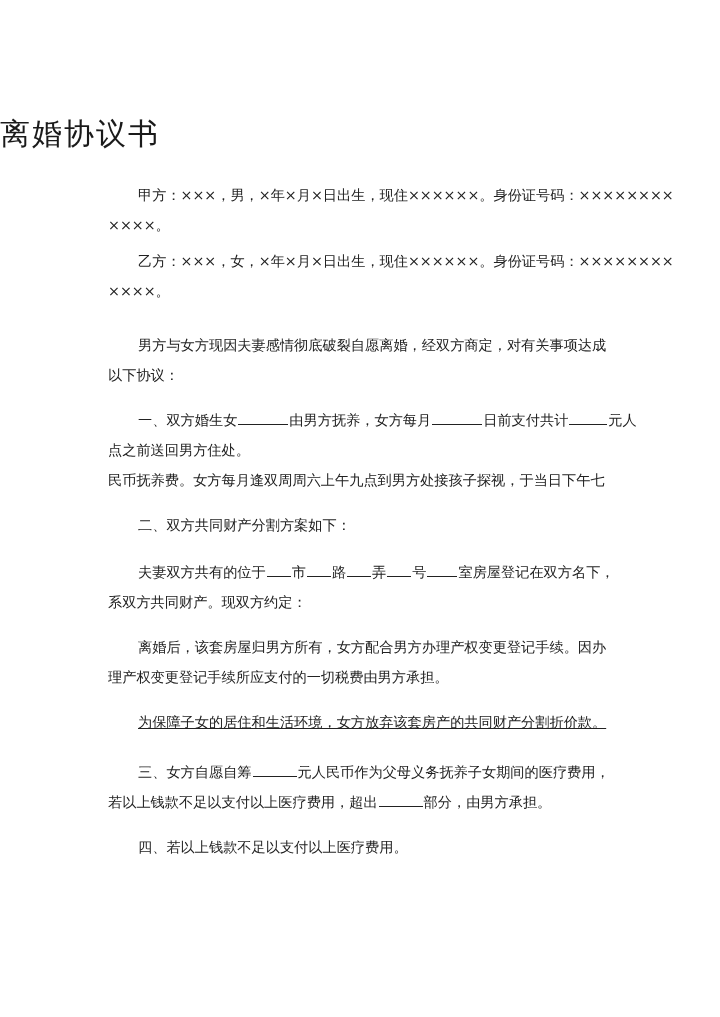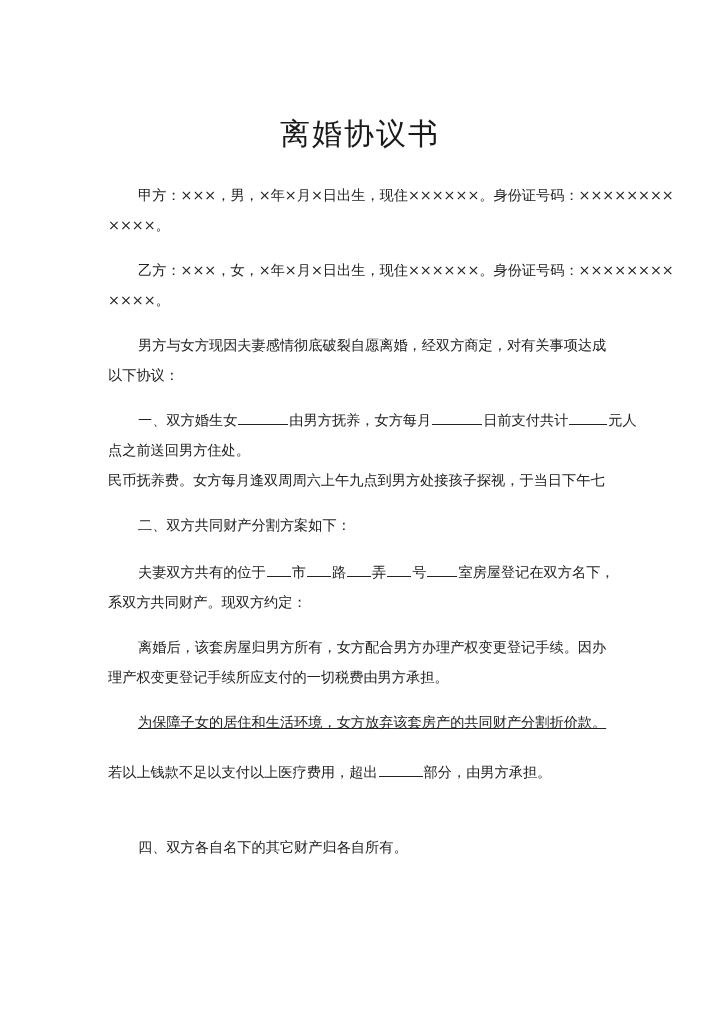--- a/index.html
+++ b/index.html
@@ -21,21 +21,21 @@
       top: 0;
       width: 720px;
       height: 1017px;
       background: #ffffff;
     }
     .title {
       position: absolute;
       left: 0;
       top: 112px;
       width: 720px;
-      text-align: center;
+      text-align: left;
       font-family: "DejaVu Serif", "Liberation Serif", serif;
       font-size: 30px;
       letter-spacing: 2px;
       color: #1a1a1a;
       line-height: 44px;
     }
     .para {
       position: absolute;
       left: 108px;
       width: 508px;
@@ -65,21 +65,21 @@
 
 <div class="page">
 
   <div class="title">离婚协议书</div>
 
   <div class="para" style="top:180px;">
     <span class="line indent">甲方：×××，男，×年×月×日出生，现住××××××。身份证号码：××××××××</span>
     <span class="line">××××。</span>
   </div>
 
-  <div class="para" style="top:255px;">
+  <div class="para" style="top:246px;">
     <span class="line indent">乙方：×××，女，×年×月×日出生，现住××××××。身份证号码：××××××××</span>
     <span class="line">××××。</span>
   </div>
 
   <div class="para" style="top:330px;">
     <span class="line indent">男方与女方现因夫妻感情彻底破裂自愿离婚，经双方商定，对有关事项达成</span>
     <span class="line">以下协议：</span>
   </div>
 
   <div class="para" style="top:405px;">
@@ -104,22 +104,25 @@
   <div class="para" style="top:632px;">
     <span class="line indent">离婚后，该套房屋归男方所有，女方配合男方办理产权变更登记手续。因办</span>
     <span class="line">理产权变更登记手续所应支付的一切税费由男方承担。</span>
   </div>
 
   <div class="para" style="top:707px;text-decoration:underline;">
     <span class="line indent">为保障子女的居住和生活环境，女方放弃该套房产的共同财产分割折价款。</span>
   </div>
 
   <div class="para" style="top:757px;">
+    <span class="line indent">
+      <span>三、女方自愿自筹</span><span class="blank" style="width:44px;"></span><span>元人民币作为父母义务抚养子女期间的医疗费用，</span>
+    </span>
     <span class="line">
       <span>若以上钱款不足以支付以上医疗费用，超出</span><span class="blank" style="width:44px;"></span><span>部分，由男方承担。</span>
     </span>
   </div>
 
   <div class="para" style="top:832px;">
-    <span class="line indent">四、双方各自名下的其它财产归各自所有。</span>
+    <span class="line indent">四、若以上钱款不足以支付以上医疗费用。</span>
   </div>
 
 </div>
 
 </body></html>

